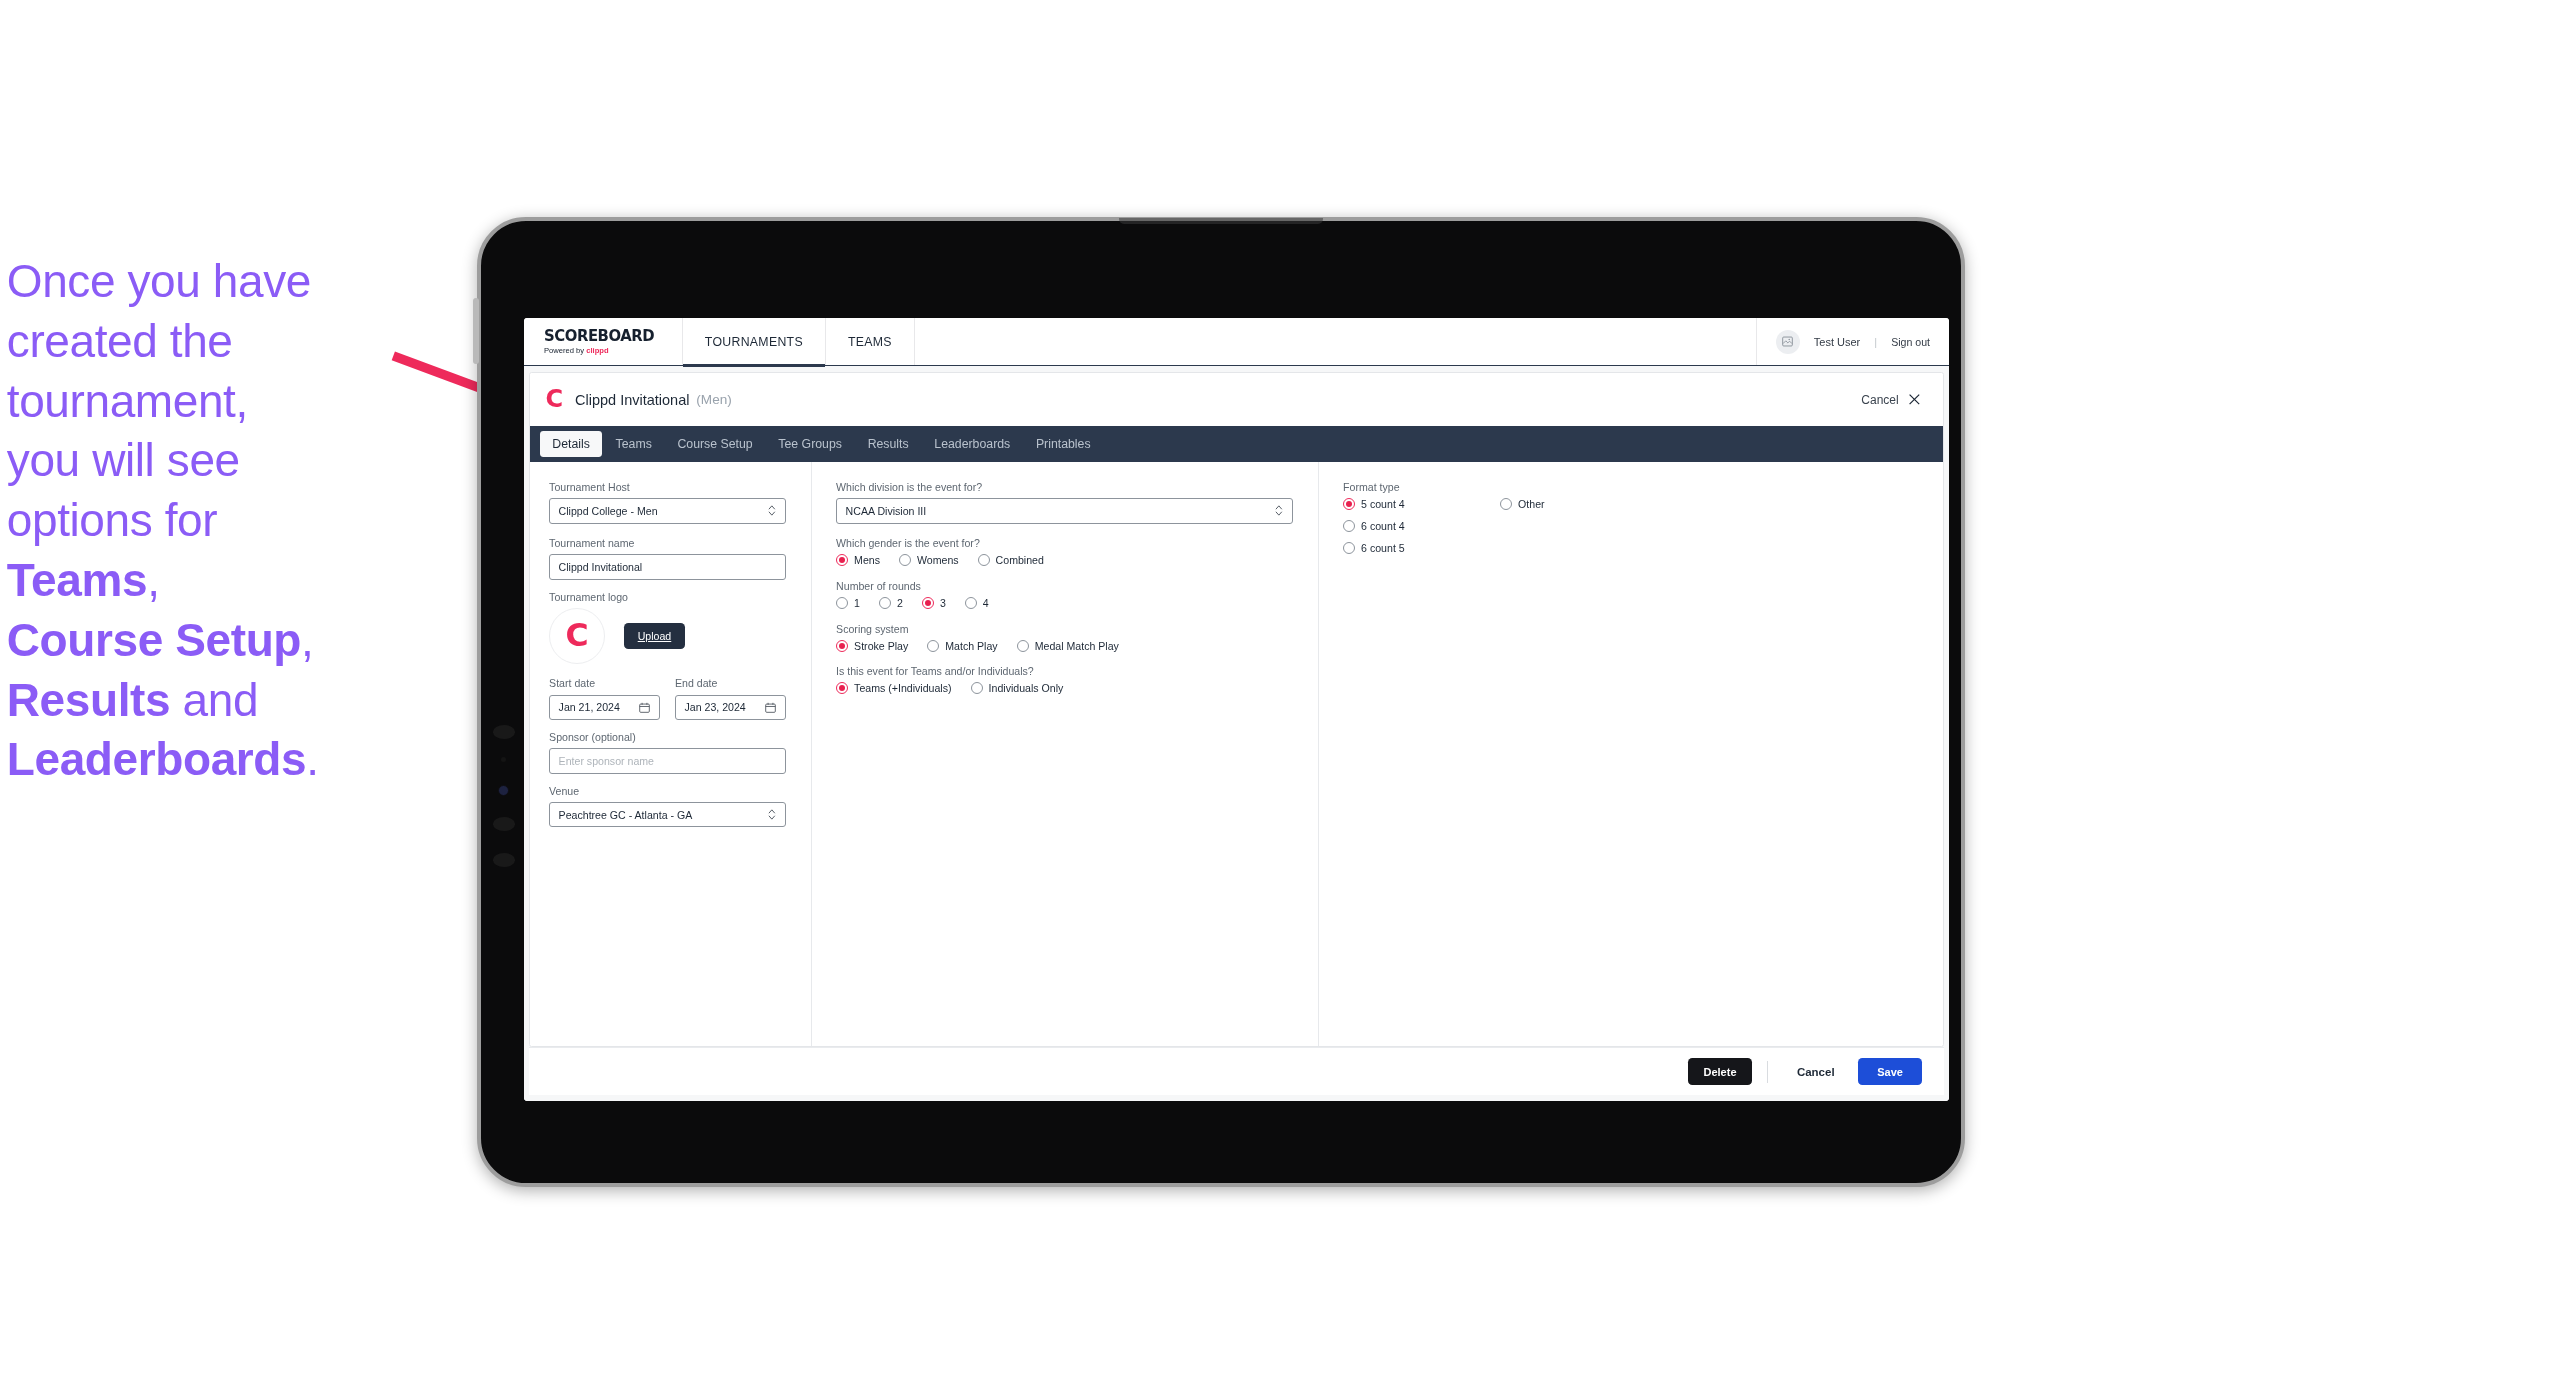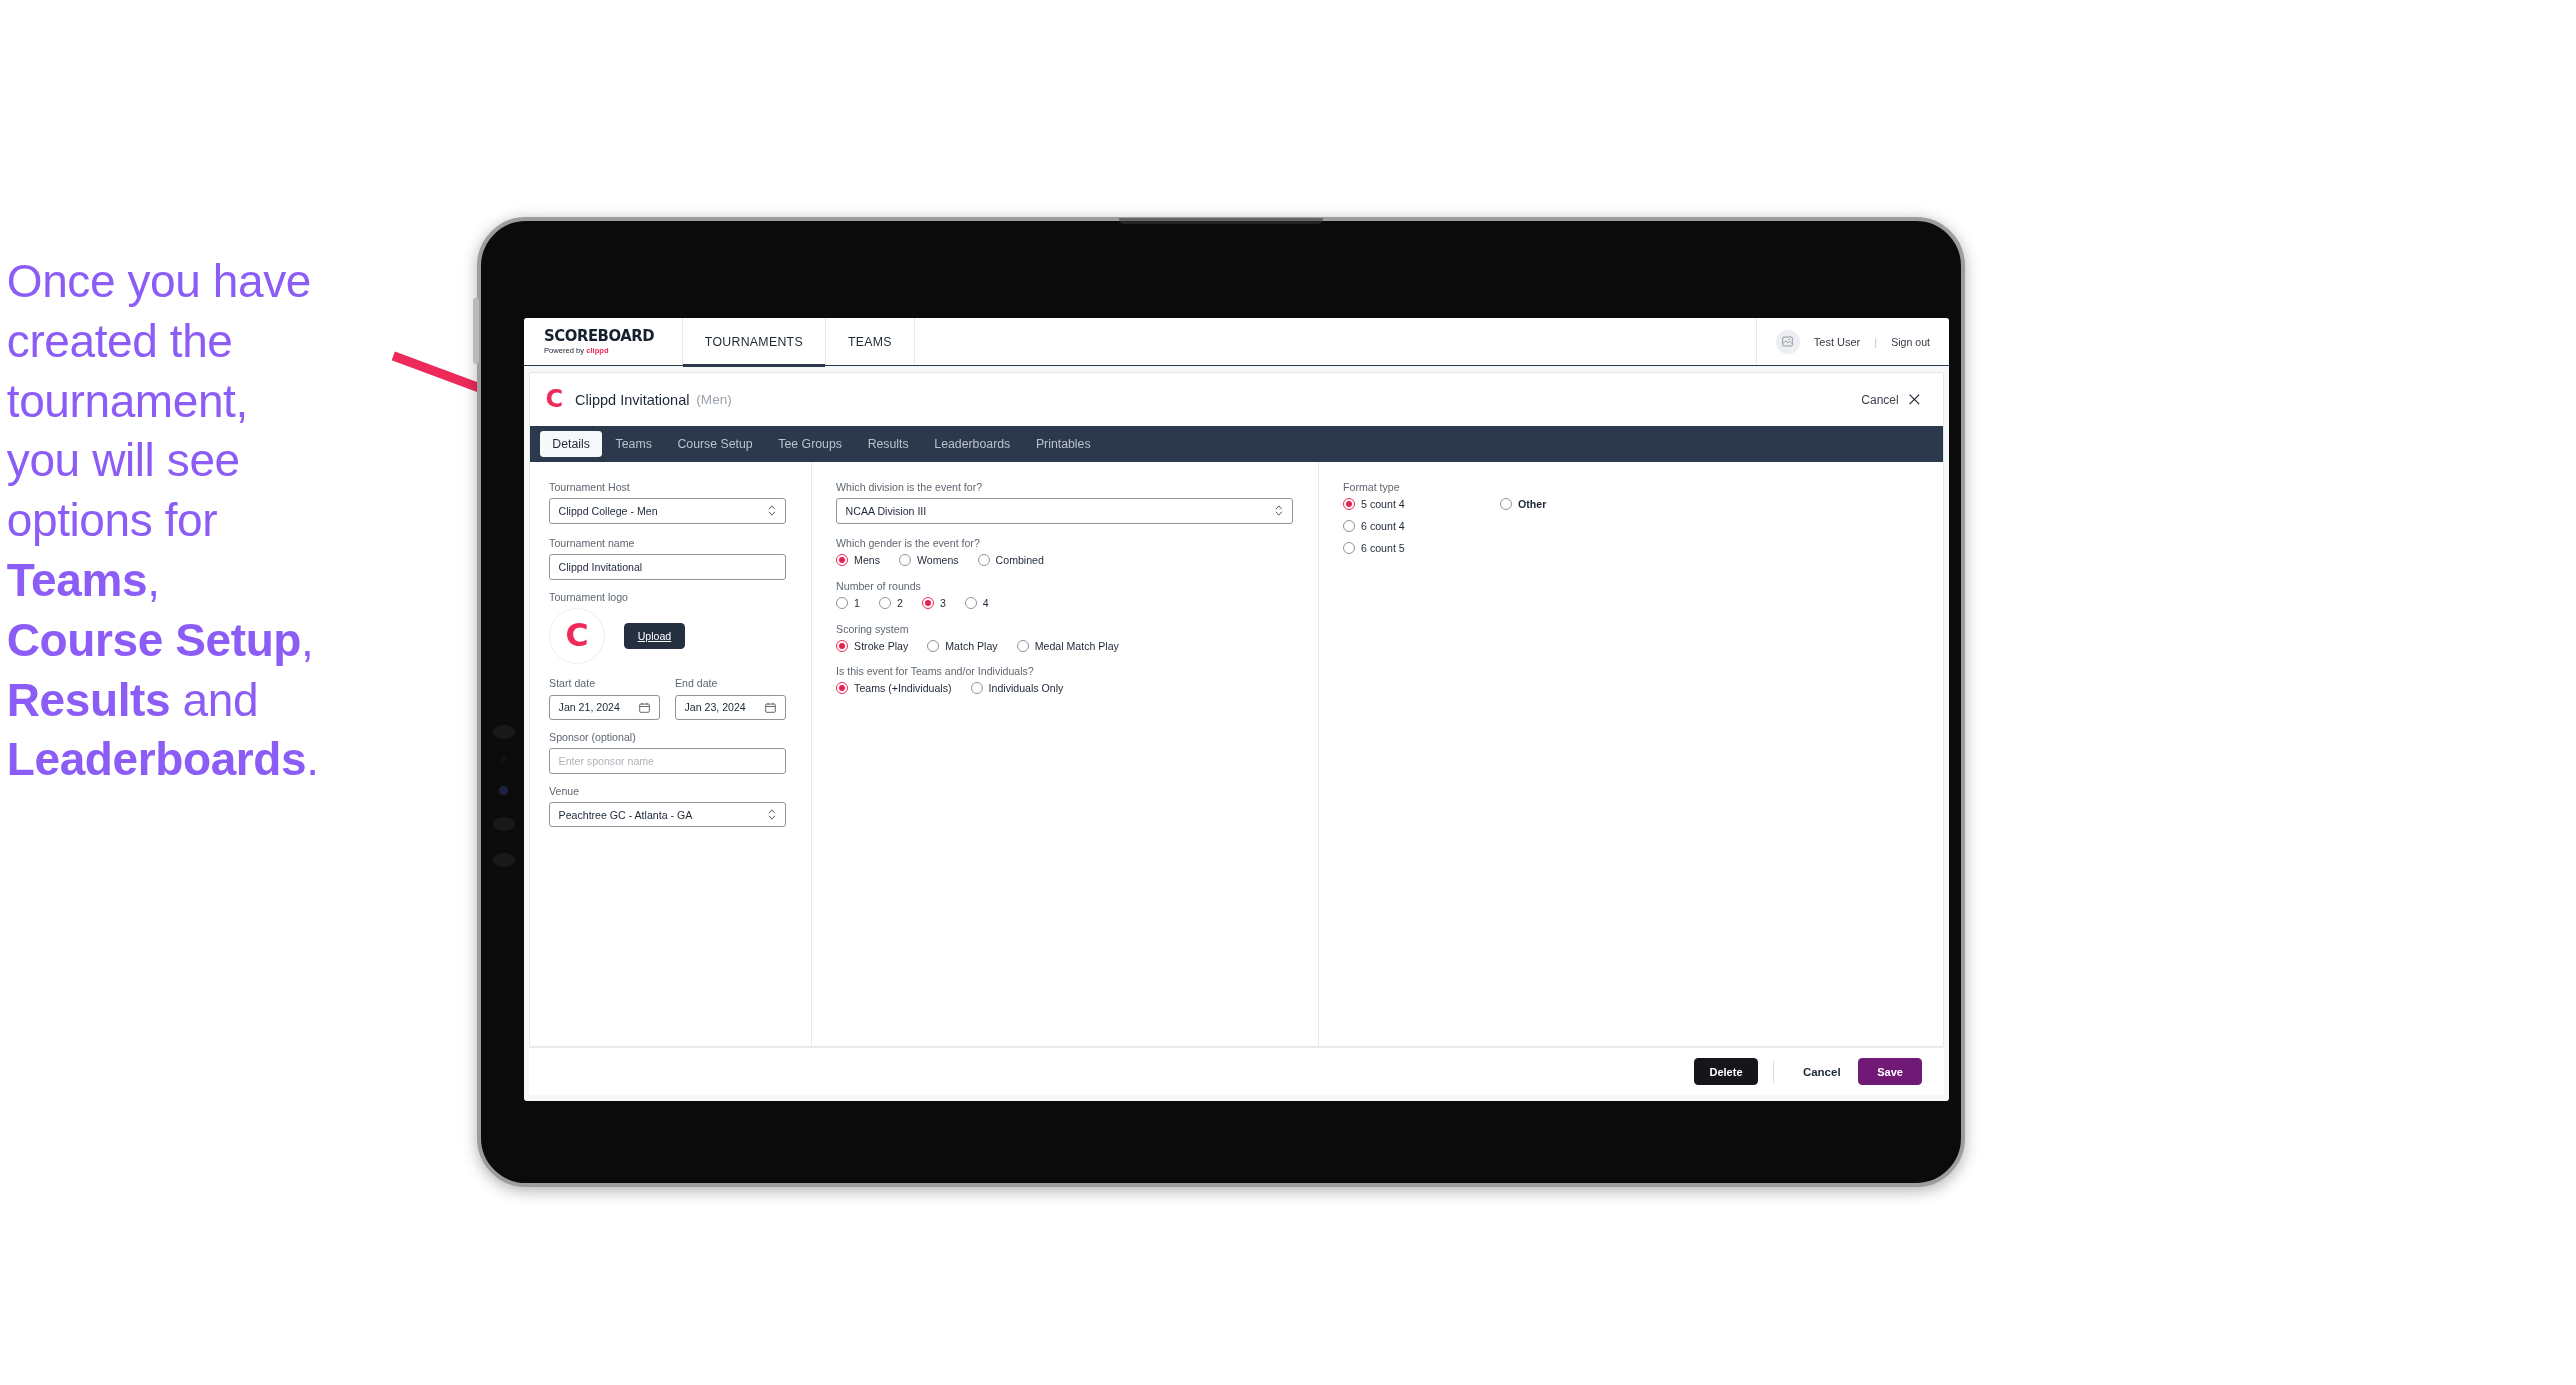--- a/index.html
+++ b/index.html
@@ -239,44 +239,44 @@
     flex-shrink:0;
   }
   .radio.on { border-color:#ee2a5b; }
   .radio.on::after {
     content:""; width:6px; height:6px; border-radius:50%; background:#e8204f;
   }
   .radio-lbl { font-size:10.6px; color:#1d2836; white-space:nowrap; }
 
   .fmt-grid { display:flex; }
   .fmt-col-a { width:157px; }
-  .fmt-col-b { flex:1;font-weight:bold; }
+  .fmt-col-b { flex:1; }
   .fmt-item { margin-bottom:10.2px; }
 
   
   .footer {
     height:48px; min-height:48px;
     background:#fff;
     border-top:0.9px solid #e9ebee;
     display:flex; align-items:center; justify-content:flex-end;
     gap:0; padding:8px 22px;
   }
   .btn-delete {
     background:#15161a; color:#fff; border:none;
     font-size:11px; font-weight:600; padding:7.7px 15.3px; border-radius:4.3px; cursor:pointer;
   }
   .vdiv { width:0.9px; height:22px; background:#d9dce0; margin:0 15.3px; }
   .btn-cancel {
     background:transparent; border:none; color:#1d2836;
     font-size:11.5px; font-weight:600; padding:7.7px 13.6px; cursor:pointer;
   }
   .btn-save {
-    background:#701a75; color:#fff; border:none;
+    background:#1d4ed8; color:#fff; border:none;
     font-size:11px; font-weight:600; padding:7.7px 19px; border-radius:4.3px;
-    margin-left:4px; cursor:pointer;
+    margin-left:10px; cursor:pointer;
   }
 </style>
 </head>
 <body>
 
 <div class="annotation">
   <span>Once you have</span><br>
   <span>created the</span><br>
   <span>tournament,</span><br>
   <span>you will see</span><br>

